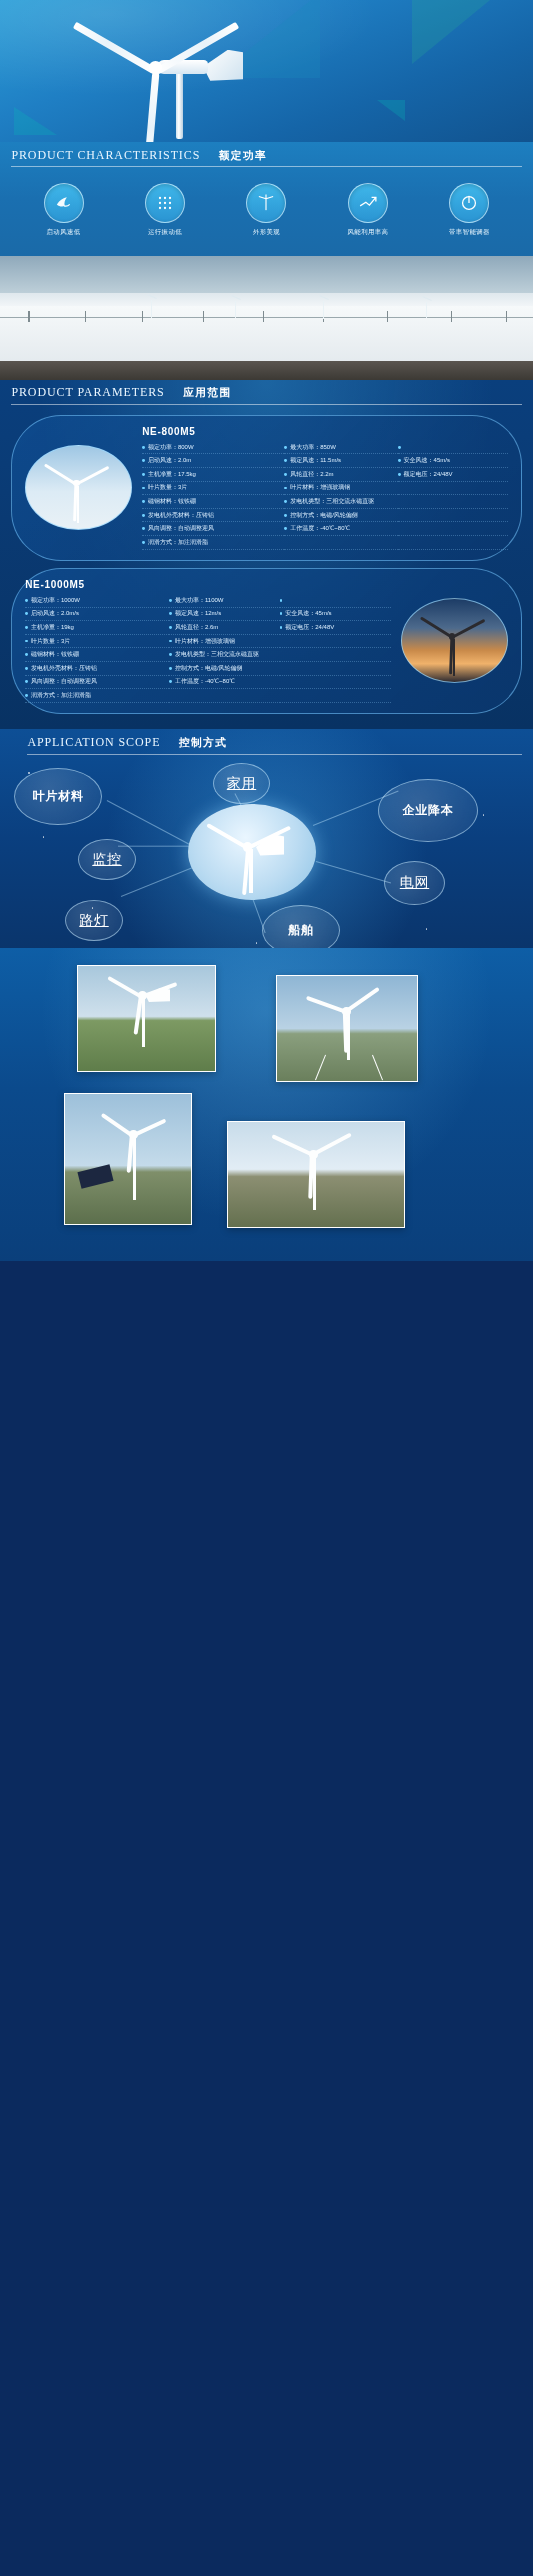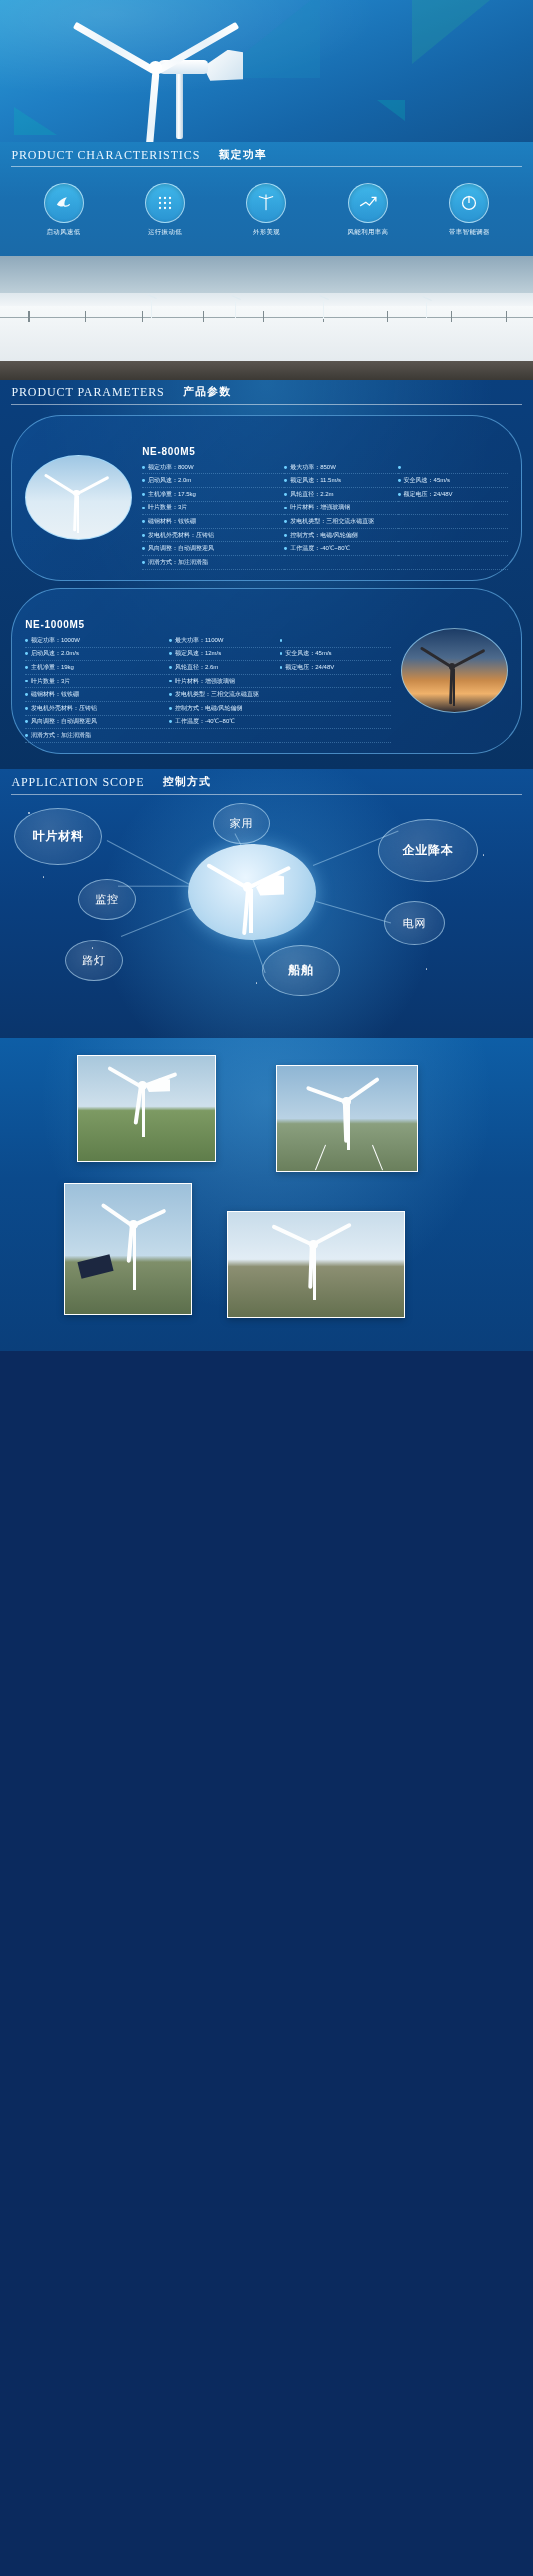--- a/index.html
+++ b/index.html
@@ -66,21 +66,21 @@
   }
   .b1 { transform: rotate(-150deg) scaleY(0.9); }
   .b2 { transform: rotate(-30deg) scaleY(0.9); }
   .b3 { transform: rotate(95deg) scaleY(0.9); }
 
   
   .sec-head {
     position: relative;
     padding: 5.7px 11.4px 7.1px;
     display: flex;
-    align-items: flex-start;
+    align-items: flex-end;
     gap: 18.5px;
   }
   .sec-head .en {
     font-size: 12px;
     letter-spacing: 0.9px;
     color: #eaf6ff;
     font-family: "Liberation Serif", serif;
     white-space: nowrap;
   }
   .sec-head .cn {
@@ -165,21 +165,21 @@
   .param-oval {
     width: 107px; height: 85px;
     border-radius: 50%;
     border: 0.7px solid rgba(150,215,255,0.7);
     overflow: hidden;
     flex: 0 0 auto;
     position: relative;
     background: linear-gradient(180deg, #9fc7e4, #dcebf5 55%, #e9f1f6);
   }
   .param-oval.right { order: 2; }
-  .param-body { flex: 1 1 auto; margin-top: 20px; }
+  .param-body { flex: 1 1 auto; }
   .param-title {
     font-size: 10px; font-weight: bold; color: #ffffff;
     letter-spacing: 0.7px; margin-bottom: 4.3px;
   }
   .spec-table { width: 100%; border-collapse: collapse; }
   .spec-table td {
     font-size: 6px;
     color: #dcefff;
     padding: 1.8px 2.8px 1.8px 5.7px;
     position: relative;
@@ -200,25 +200,26 @@
   .param-oval .ot-blade { position: absolute; left: 50px; top: 37px; width: 37px; height: 2.8px; background: #fff; border-radius: 2.1px; transform-origin: 0 50%; }
   .ob1 { transform: rotate(-148deg); }
   .ob2 { transform: rotate(-28deg); }
   .ob3 { transform: rotate(92deg); }
 
   .sunset { background: linear-gradient(180deg, #1c3c66 0%, #4d6a8c 35%, #c98a4a 62%, #f0b26b 78%, #2d2a30 100%); }
 
   
   .apps {
     position: relative;
-    height: 269px;
+    height: 219px;
     background:
       radial-gradient(circle at 50% 55%, rgba(80,190,255,0.35), transparent 55%),
       linear-gradient(180deg, #0d4f96 0%, #0a3f7f 50%, #0a356c 100%);
     overflow: hidden;
+    padding-left: 16px;
   }
   .star { position: absolute; background: #fff; border-radius: 50%; opacity: 0.7; }
   .app-center {
     position: absolute;
     left: 188px; top: 75px;
     width: 128px; height: 96px;
     border-radius: 50%;
     background: radial-gradient(circle at 45% 35%, #eaf6ff, #bcdcf2 55%, #8dc3e6);
     overflow: hidden;
     box-shadow: 0 0 18.5px rgba(140,210,255,0.45);
@@ -235,21 +236,21 @@
     position: absolute;
     border-radius: 50%;
     background: radial-gradient(circle at 40% 35%, rgba(255,255,255,0.16), rgba(255,255,255,0.04));
     border: 0.7px solid rgba(200,235,255,0.55);
     display: flex; align-items: center; justify-content: center;
     color: #fff;
     text-align: center;
     letter-spacing: 0.7px;
   }
   .node.big { font-size: 12px; font-weight: bold; }
-  .node.mid { font-size: 11px; }
+  .node.mid { font-size: 14px; text-decoration: underline; }
   .line { position: absolute; height: 0.7px; background: rgba(190,230,255,0.45); transform-origin: 0 50%; }
 
   
   .cases {
     position: relative;
     background:
       radial-gradient(ellipse at 50% 20%, rgba(120,210,255,0.30), transparent 60%),
       linear-gradient(180deg, #0e5ea6 0%, #0b4a8c 45%, #0a3f7b 100%);
     padding: 10px 0 17px;
     min-height: 313px;
@@ -380,21 +381,21 @@
     <span class="mini-turb" style="left:151px; top:44px; height:18.5px"></span>
     <span class="mini-turb" style="left:235px; top:45px; height:17px"></span>
     <span class="mini-turb" style="left:323px; top:45px; height:18px"></span>
     <span class="mini-turb" style="left:426px; top:46px; height:16.3px"></span>
     <div class="snow-road"></div>
   </div>
 
   <div class="params">
     <div class="sec-head">
       <span class="en">PRODUCT  PARAMETERS</span>
-      <span class="cn">产品参数</span>
+      <span class="cn">应用范围</span>
     </div>
 
     <div class="param-card">
       <div class="param-oval">
         <div class="ot-tower"></div>
         <div class="ot-blade ob1"></div>
         <div class="ot-blade ob2"></div>
         <div class="ot-blade ob3"></div>
         <div class="ot-hub"></div>
       </div>

